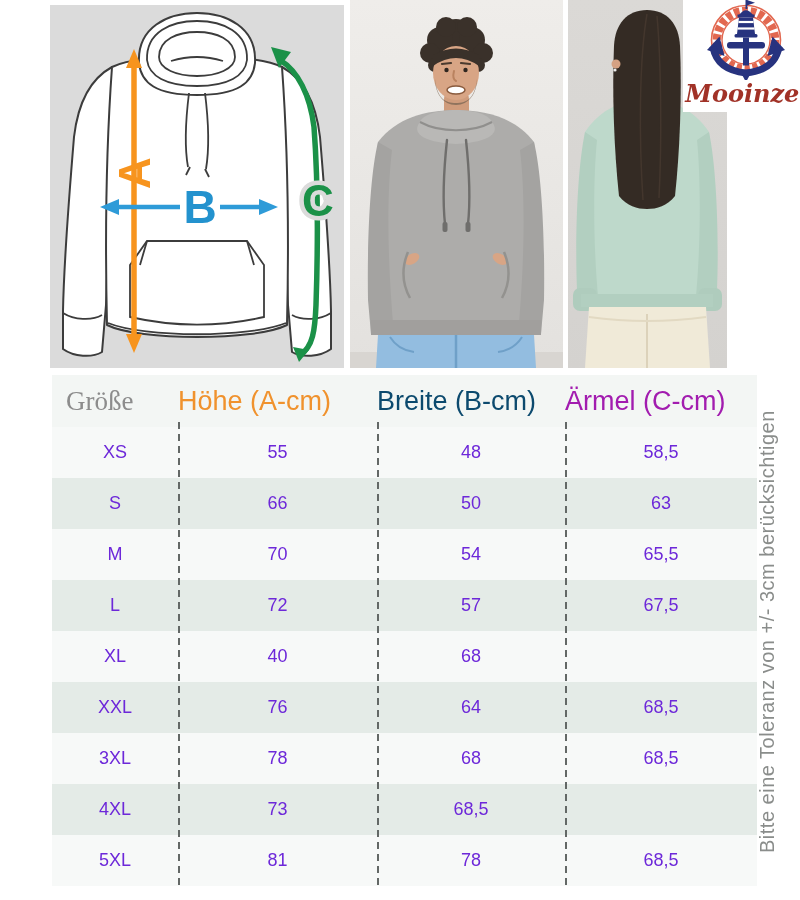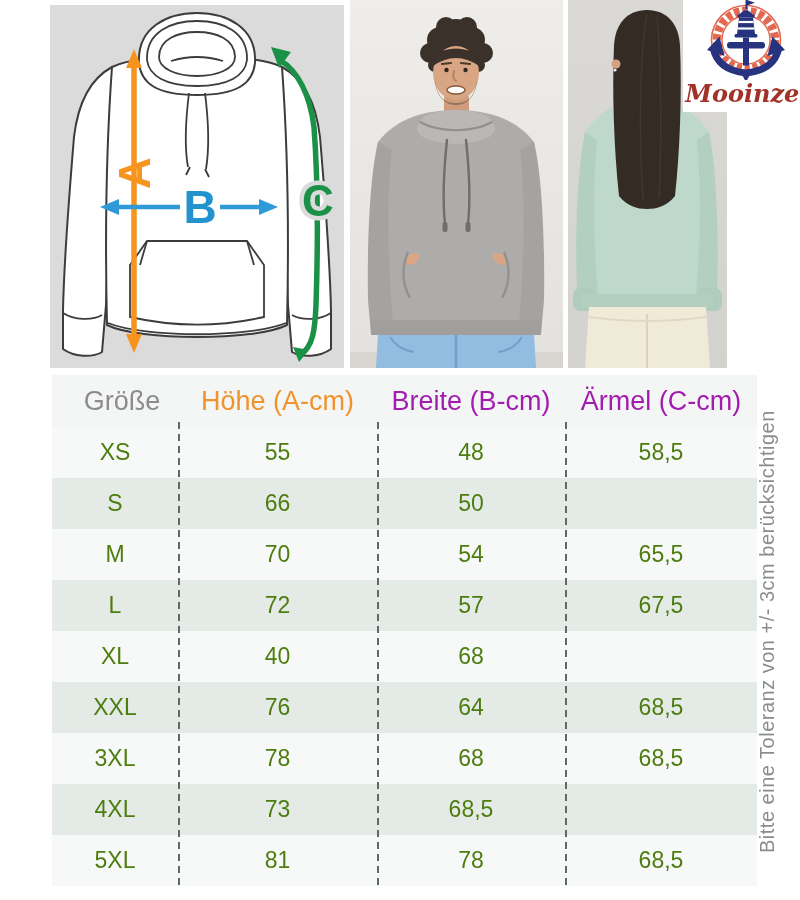--- a/index.html
+++ b/index.html
@@ -15,27 +15,27 @@
   .brand-name{
     position:absolute;left:0;top:78px;width:117px;height:32px;
     font-family:"DejaVu Serif", serif;font-style:italic;font-weight:bold;
     font-size:25px;color:#A13227;text-align:center;line-height:32px;
     transform:scaleX(0.96);white-space:nowrap;
   }
   
   .size-table{position:absolute;left:52px;top:375px;width:705px;}
   .t-row{display:grid;grid-template-columns:126px 199px 188px 192px;align-items:center;}
   .t-head{height:52px;background:#F3F6F4;font-size:27px;}
-  .t-head .cell{text-align:center;}
-  .t-head .cell.first{text-align:center;padding-left:14px;}
+  .t-head .cell{text-align:left;}
+  .t-head .cell.first{text-align:left;padding-left:14px;font-family:Liberation Serif, serif;}
   .col-size{color:#8C8C8C;}
   .col-height{color:#F0922D;}
-  .col-width{color:#a21caf;}
+  .col-width{color:#0c4a6e;}
   .col-sleeve{color:#a21caf;}
-  .d-row{height:51px;font-size:23px;font-weight:300;color:#4d7c0f;}
+  .d-row{height:51px;font-size:18px;font-weight:300;color:#6d28d9;}
   .d-row .cell{text-align:center;}
   .d-row:nth-child(odd){background:#F7F9F8;}
   .d-row:nth-child(even){background:#E4EBE7;}
   .vsep{
     position:absolute;top:422px;height:464px;width:2px;
     background:repeating-linear-gradient(180deg,#636866 0 7px,transparent 7px 12px);
   }
   .vsep.s1{left:178px;} .vsep.s2{left:377px;} .vsep.s3{left:565px;}
   .tolerance-note{
     position:absolute;left:756px;top:375px;width:36px;height:513px;
@@ -215,20 +215,21 @@
     <div class="t-row d-row">
       <div class="cell">XS</div>
       <div class="cell">55</div>
       <div class="cell">48</div>
       <div class="cell">58,5</div>
     </div>
     <div class="t-row d-row">
       <div class="cell">S</div>
       <div class="cell">66</div>
       <div class="cell">50</div>
+      <div class="cell">63</div>
     </div>
     <div class="t-row d-row">
       <div class="cell">M</div>
       <div class="cell">70</div>
       <div class="cell">54</div>
       <div class="cell">65,5</div>
     </div>
     <div class="t-row d-row">
       <div class="cell">L</div>
       <div class="cell">72</div>

